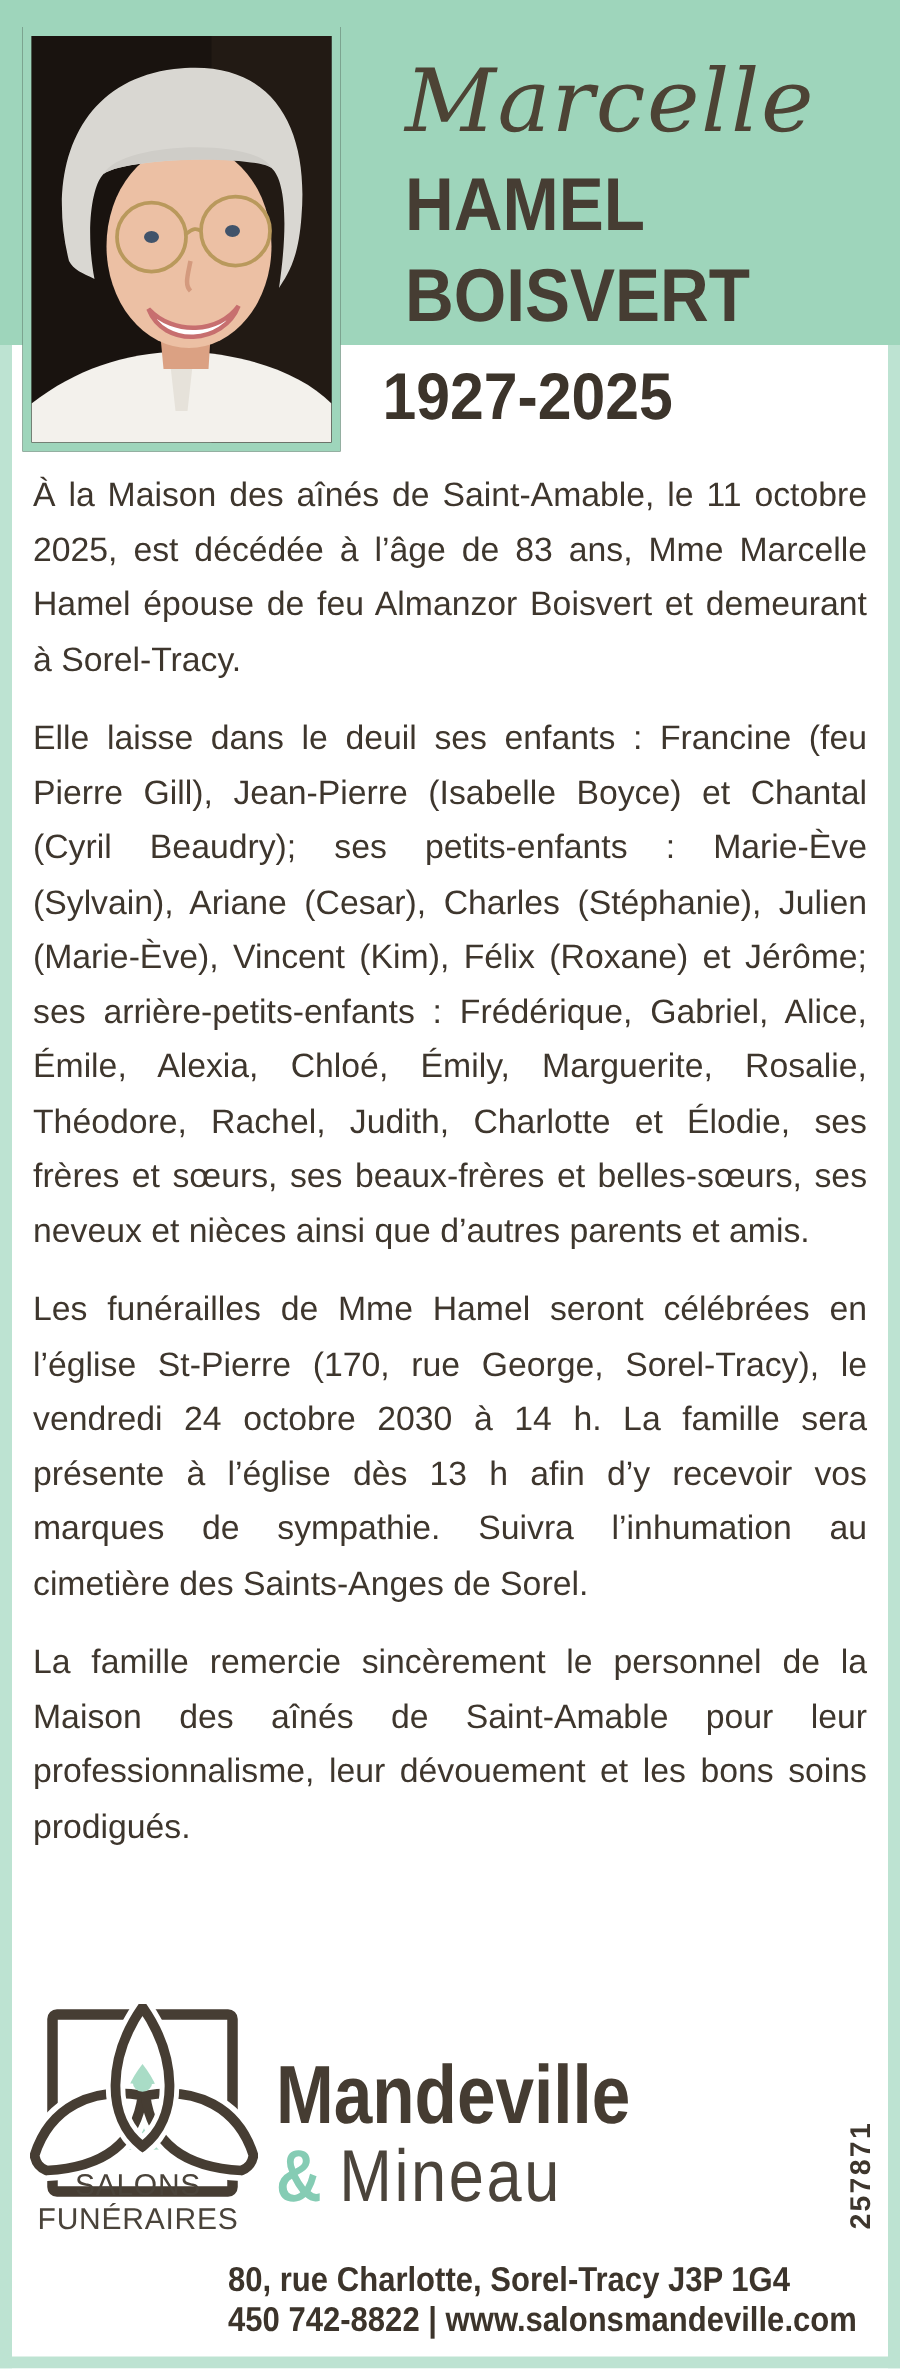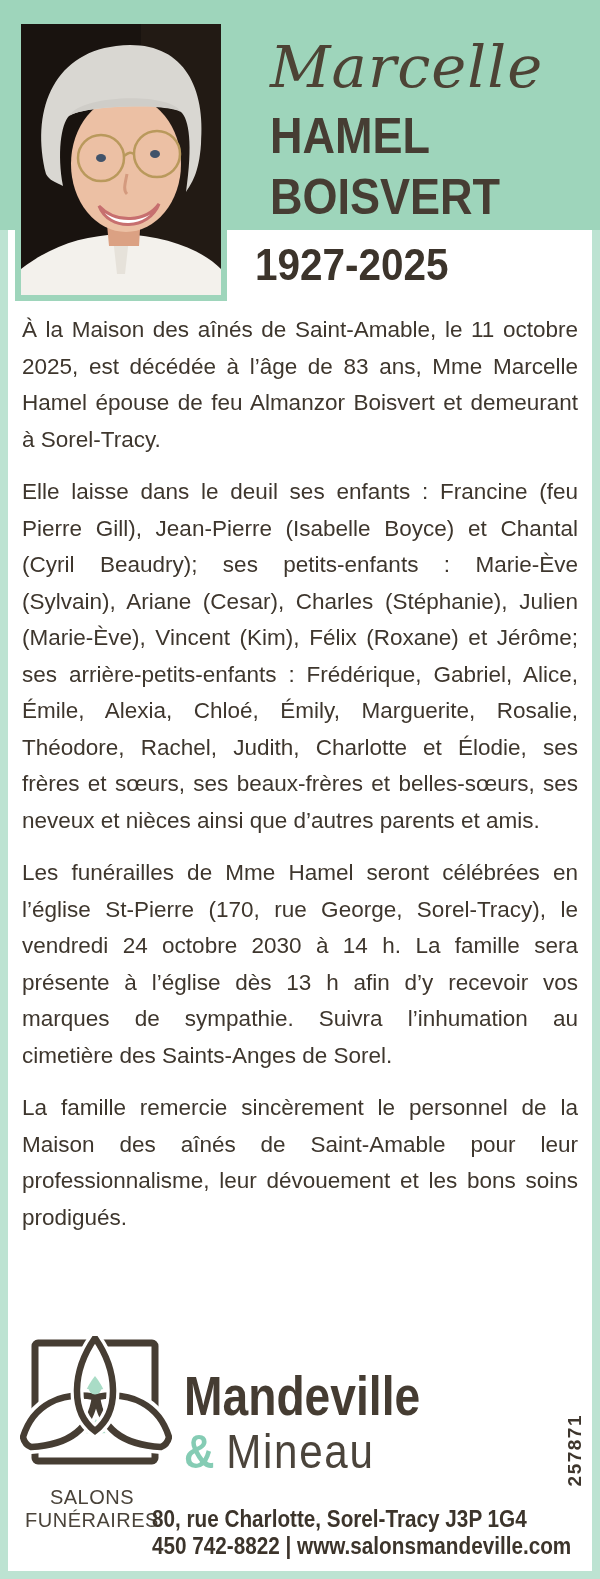--- a/index.html
+++ b/index.html
@@ -46,21 +46,21 @@
     position:absolute;left:22px;right:22px;top:312px;z-index:2;
     color:#3e362d;font-size:22.5px;line-height:36.5px;
     text-align:justify;
   }
   .obituary-text p{margin:0 0 16px 0;}
 
   
   .logo-box{position:absolute;left:20px;top:1336px;z-index:2;width:152px;height:142px;}
   .logo-box svg{display:block;width:152px;height:142px;}
   .tagline{
-    position:absolute;left:16px;top:1486px;width:152px;z-index:2;
+    position:absolute;left:16px;top:1446px;width:152px;z-index:2;
     text-align:center;color:#4a433a;font-size:20px;line-height:23px;
     letter-spacing:0.5px;
   }
   .brand{position:absolute;left:150px;top:1368px;z-index:2;white-space:nowrap;margin-left:34px;}
   .brand-name{
     font-size:55px;font-weight:700;color:#453c32;line-height:57px;
     transform:scaleX(0.84);transform-origin:left top;
   }
   .brand-sub{
     font-size:49px;line-height:52px;

